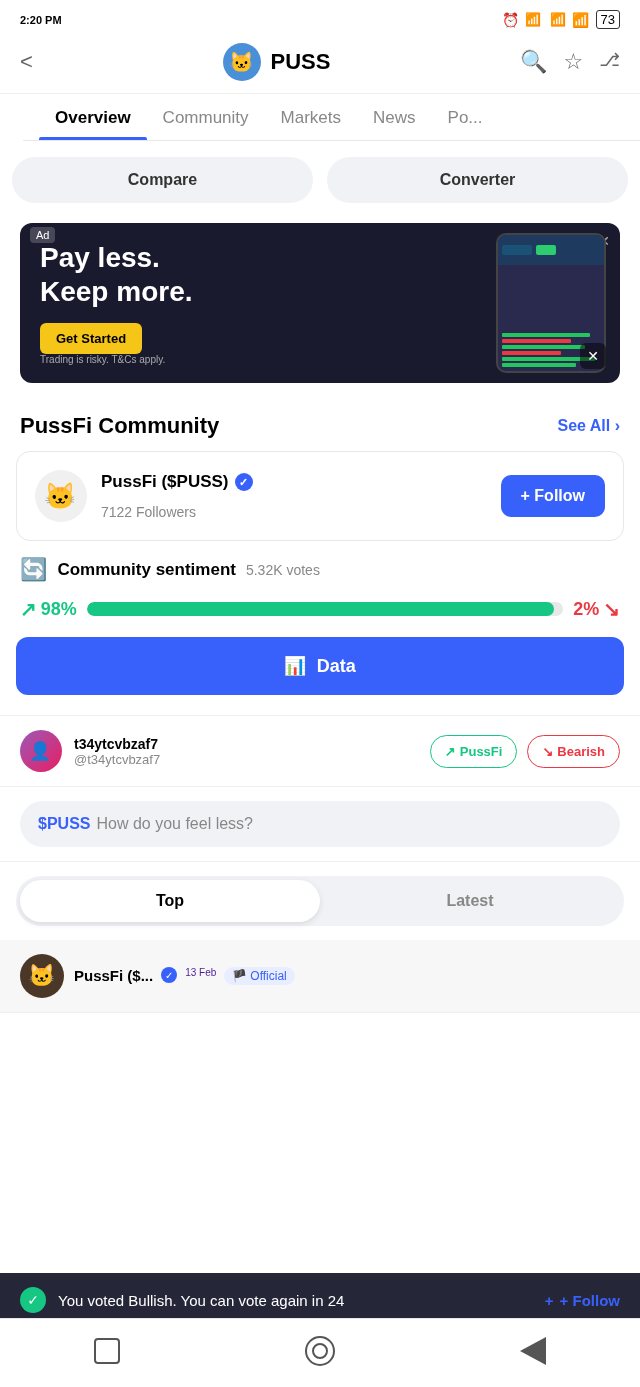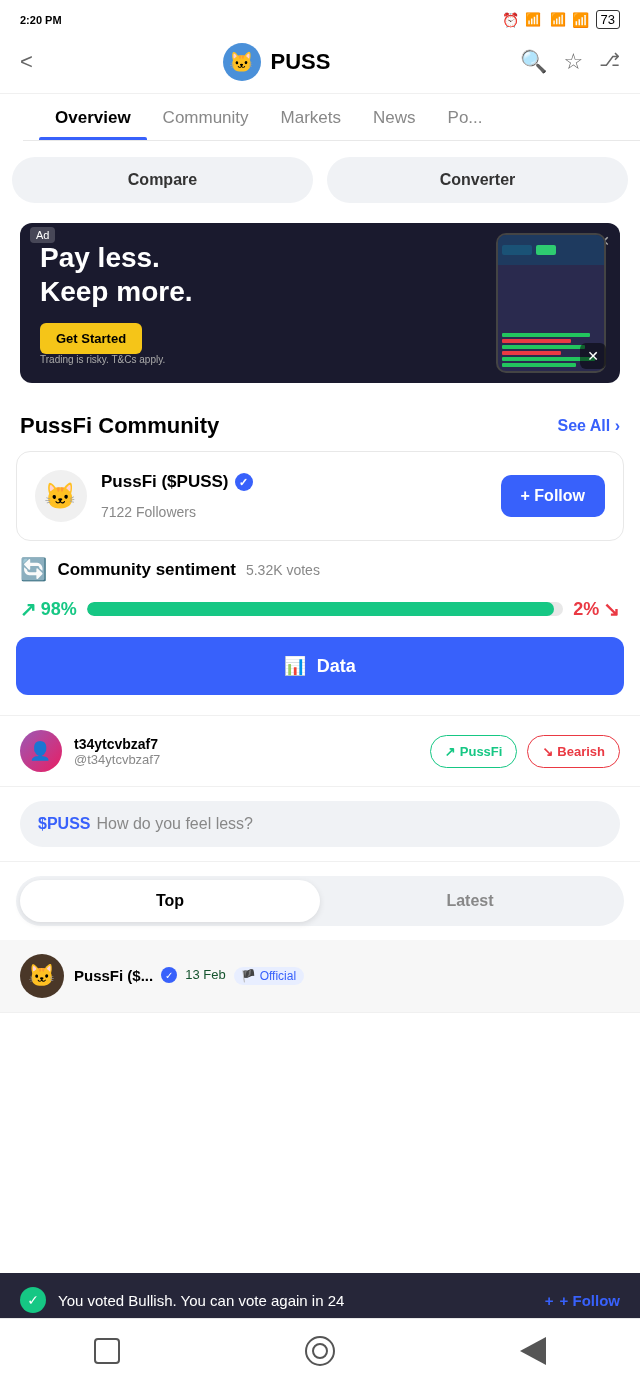--- a/index.html
+++ b/index.html
@@ -549,22 +549,22 @@
       height: 16px;
       background: #3861fb;
       border-radius: 50%;
       display: inline-flex;
       align-items: center;
       justify-content: center;
       color: #fff;
       font-size: 10px;
     }
     .post-date {
-      font-size: 13px;
-      color: #14532d;
+      font-size: 10px;
+      color: #4c1d95;
     }
     .post-official {
       display: flex;
       align-items: center;
       gap: 3px;
       font-size: 12px;
       color: #3861fb;
       background: #e8eeff;
       padding: 2px 8px;
       border-radius: 10px;

